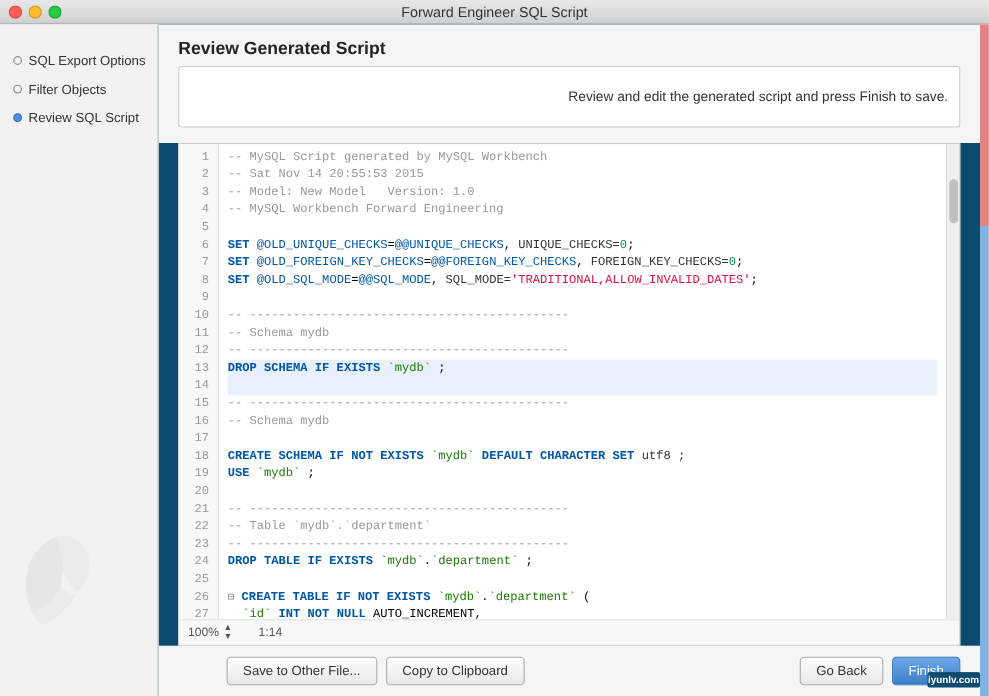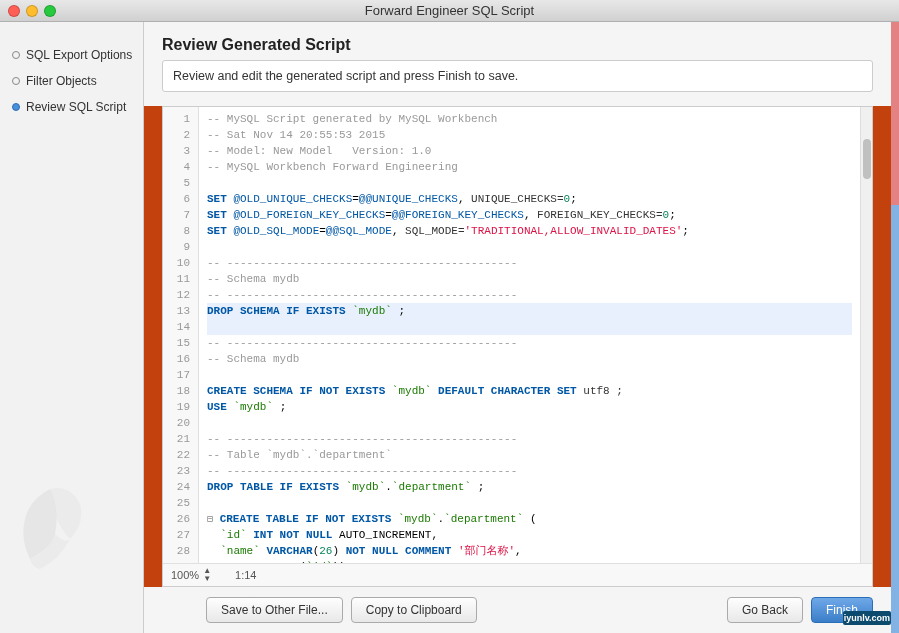--- a/index.html
+++ b/index.html
@@ -83,43 +83,44 @@
     .sidebar-dot.active-dot {
       background: #4a90d9;
       border-color: #2a70b9;
     }
 
     
     .right-panel {
       flex: 1;
       display: flex;
       flex-direction: column;
-      background: #c2410c;
+      background: #0c4a6e;
       overflow: hidden;
     }
 
     .panel-header {
       padding: 14px 18px 8px;
       background: #f5f5f5;
     }
     .panel-title {
       font-size: 16px;
       font-weight: 600;
       color: #222;
       margin-bottom: 6px;
     }
     .panel-subtitle {
       font-size: 12.5px;
       color: #333;
       font-weight: 500;
       background: white;
       border: 1px solid #ccc;
       border-radius: 3px;
-      padding: 8px 10px;
+      padding: 20px 10px;
       margin: 0 0 6px 0;
+      text-align: right;
     }
 
     
     .code-editor {
       flex: 1;
       background: white;
       border: 1px solid #ccc;
       margin: 0 18px;
       overflow: hidden;
       display: flex;

